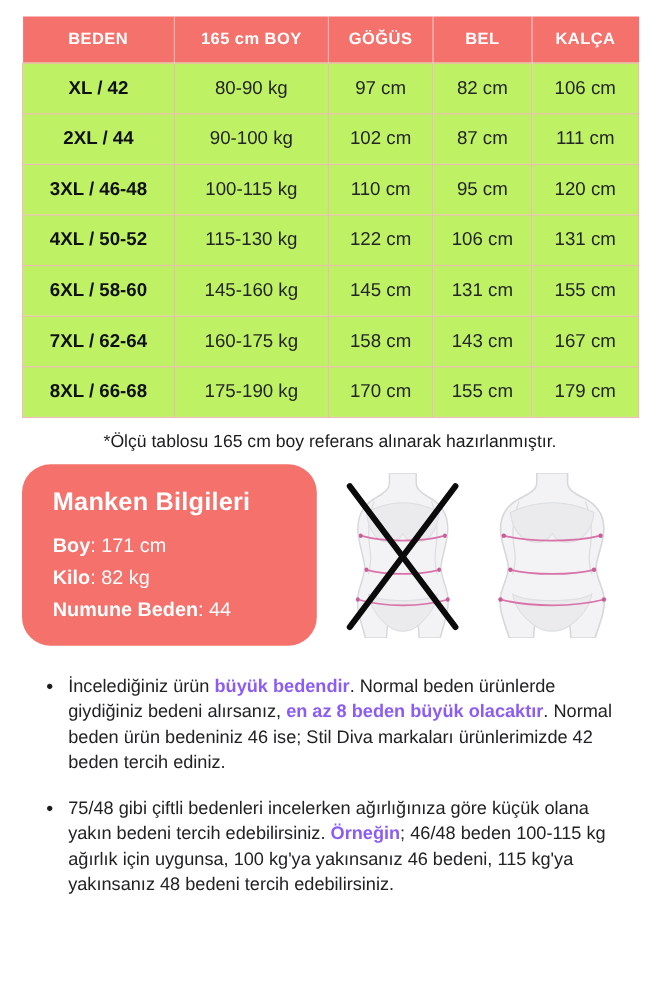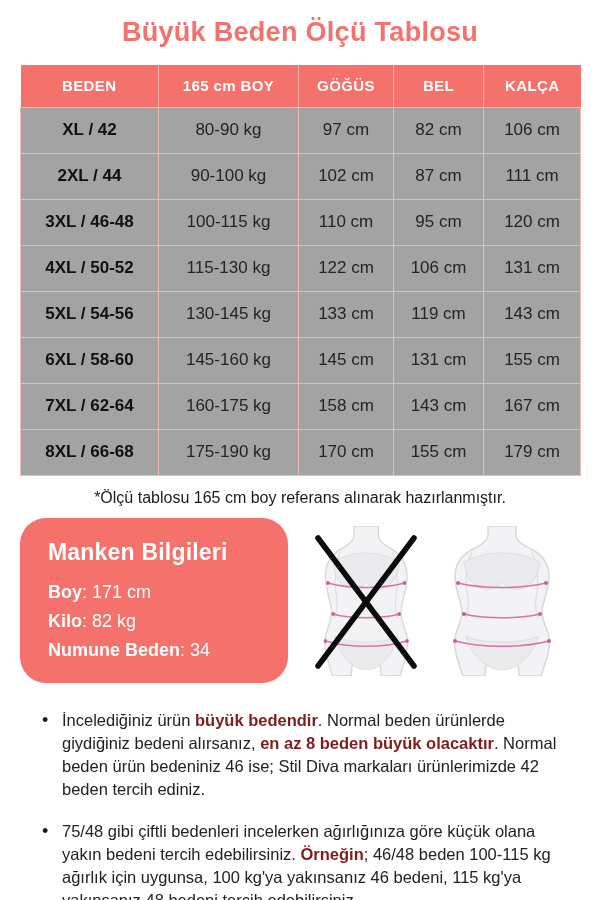--- a/index.html
+++ b/index.html
@@ -42,21 +42,21 @@
     height:42px;
     font-size:15px;
     font-weight:bold;
     letter-spacing:.4px;
     text-align:center;
     border-right:1px solid rgba(255,255,255,.45);
     border-bottom:1px solid #EDBAB6;
   }
   .size-table th:last-child { border-right:none; }
   .size-table td {
-    background:#a3a3a3;
+    background:#bef264;
     border:1px solid #EDBAB6;
     height:46px;
     text-align:center;
     font-size:17px;
     color:#242426;
   }
   .size-table td.size-cell { font-weight:bold; color:#101012; font-size:17px; }
   
   .footnote {
     margin-top:13px;
@@ -111,28 +111,27 @@
   }
   .note-item + .note-item { margin-top:19px; }
   .note-item::before {
     content:"\2022";
     position:absolute;
     left:-20px;
     top:0;
     font-size:18px;
     color:#1b1b1d;
   }
-  .note-item b { font-weight:bold; color:#7f1d1d; }
+  .note-item b { font-weight:bold; color:#8b5cf6; }
 </style>
 </head>
 <body>
 
 <div class="page">
 
-  <div class="page-title">Büyük Beden Ölçü Tablosu</div>
 
   <div class="table-wrap">
     <table class="size-table">
       <colgroup>
           <col class="c1">
           <col class="c2">
           <col class="c3">
           <col class="c4">
           <col class="c5">
         </colgroup>
@@ -168,27 +167,20 @@
           <td>120 cm</td>
         </tr>
         <tr>
           <td class="size-cell">4XL / 50-52</td>
           <td>115-130 kg</td>
           <td>122 cm</td>
           <td>106 cm</td>
           <td>131 cm</td>
         </tr>
         <tr>
-          <td class="size-cell">5XL / 54-56</td>
-          <td>130-145 kg</td>
-          <td>133 cm</td>
-          <td>119 cm</td>
-          <td>143 cm</td>
-        </tr>
-        <tr>
           <td class="size-cell">6XL / 58-60</td>
           <td>145-160 kg</td>
           <td>145 cm</td>
           <td>131 cm</td>
           <td>155 cm</td>
         </tr>
         <tr>
           <td class="size-cell">7XL / 62-64</td>
           <td>160-175 kg</td>
           <td>158 cm</td>
@@ -207,21 +199,21 @@
   </div>
 
   <div class="footnote">*Ölçü tablosu 165 cm boy referans alınarak hazırlanmıştır.</div>
 
   <div class="info-row">
 
     <div class="model-card">
       <div class="card-title">Manken Bilgileri</div>
       <div class="card-line"><b>Boy</b><span>: </span><span>171 cm</span></div>
       <div class="card-line"><b>Kilo</b><span>: </span><span>82 kg</span></div>
-      <div class="card-line"><b>Numune Beden</b><span>: </span><span>34</span></div>
+      <div class="card-line"><b>Numune Beden</b><span>: </span><span>44</span></div>
     </div>
 
     <div class="figures">
 
       <div class="figure-box">
         <svg width="120" height="150" viewBox="0 0 120 150">
           <g transform="translate(8 0) scale(0.87 1)">
             <path d="M46,0 L46,9 C46,15 39,19 31,23 C19,29 13,39 13,51 C13,62 18,72 20,84
                      C21,93 15,101 13,112 C11,124 17,137 21,150 L43,150 C43,139 45,131 51,125
                      C55,121 58,118 60,118 C62,118 65,121 69,125 C75,131 77,139 77,150 L99,150

